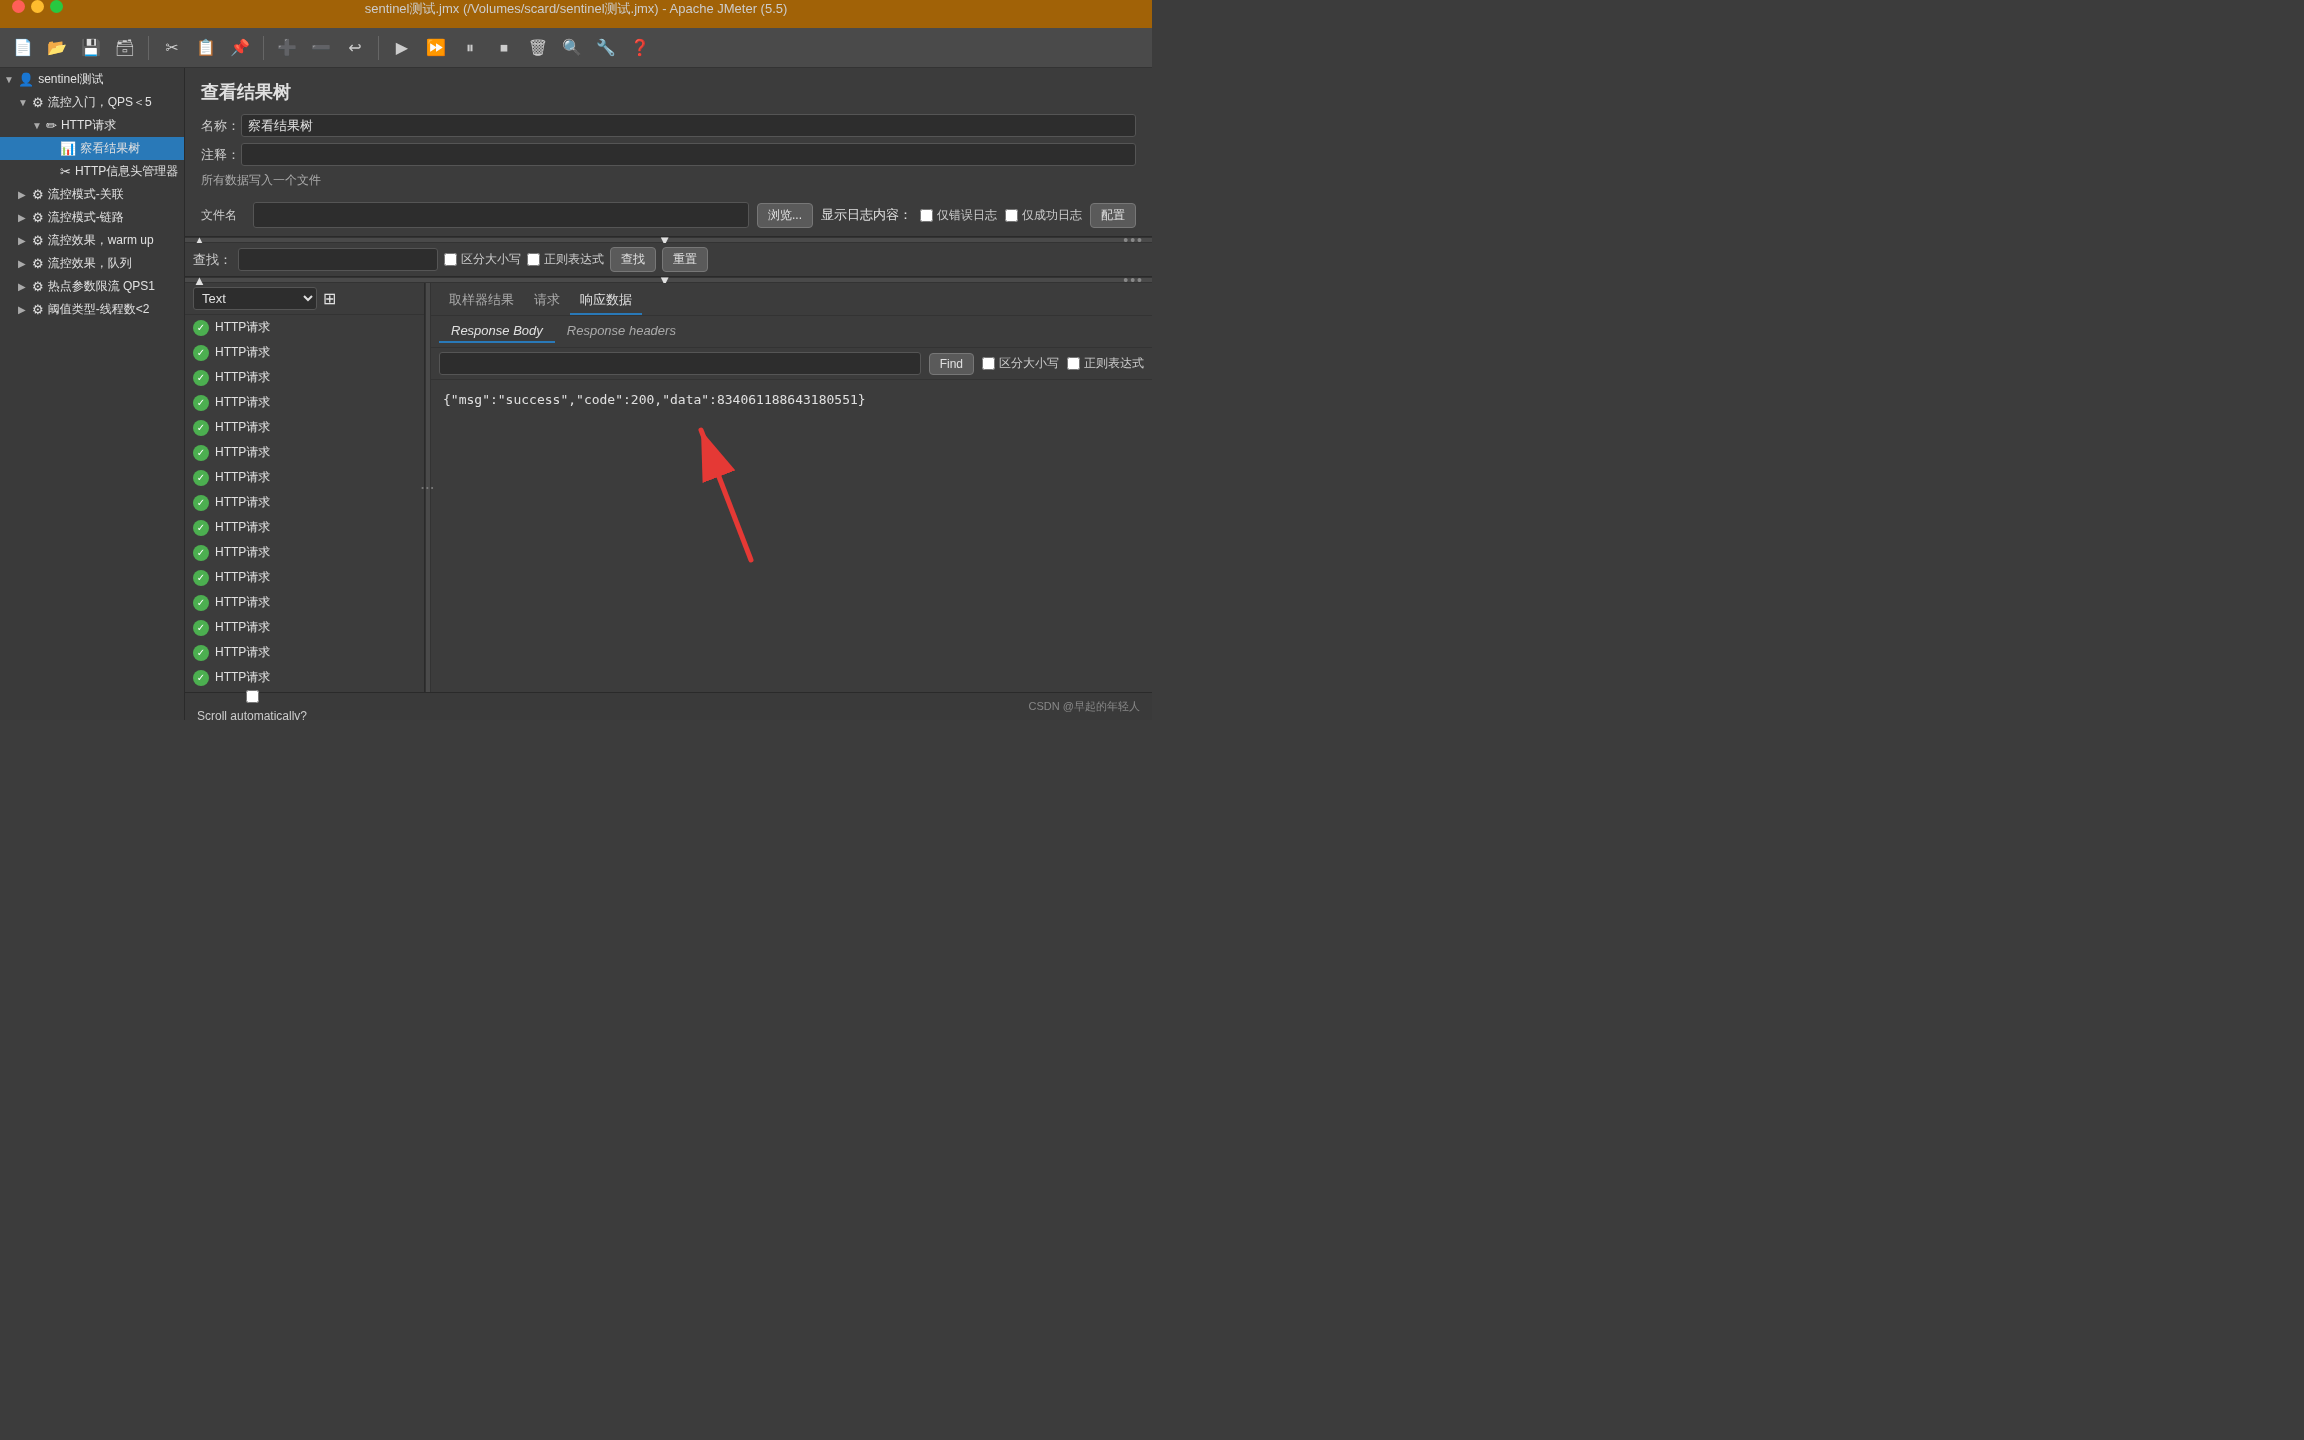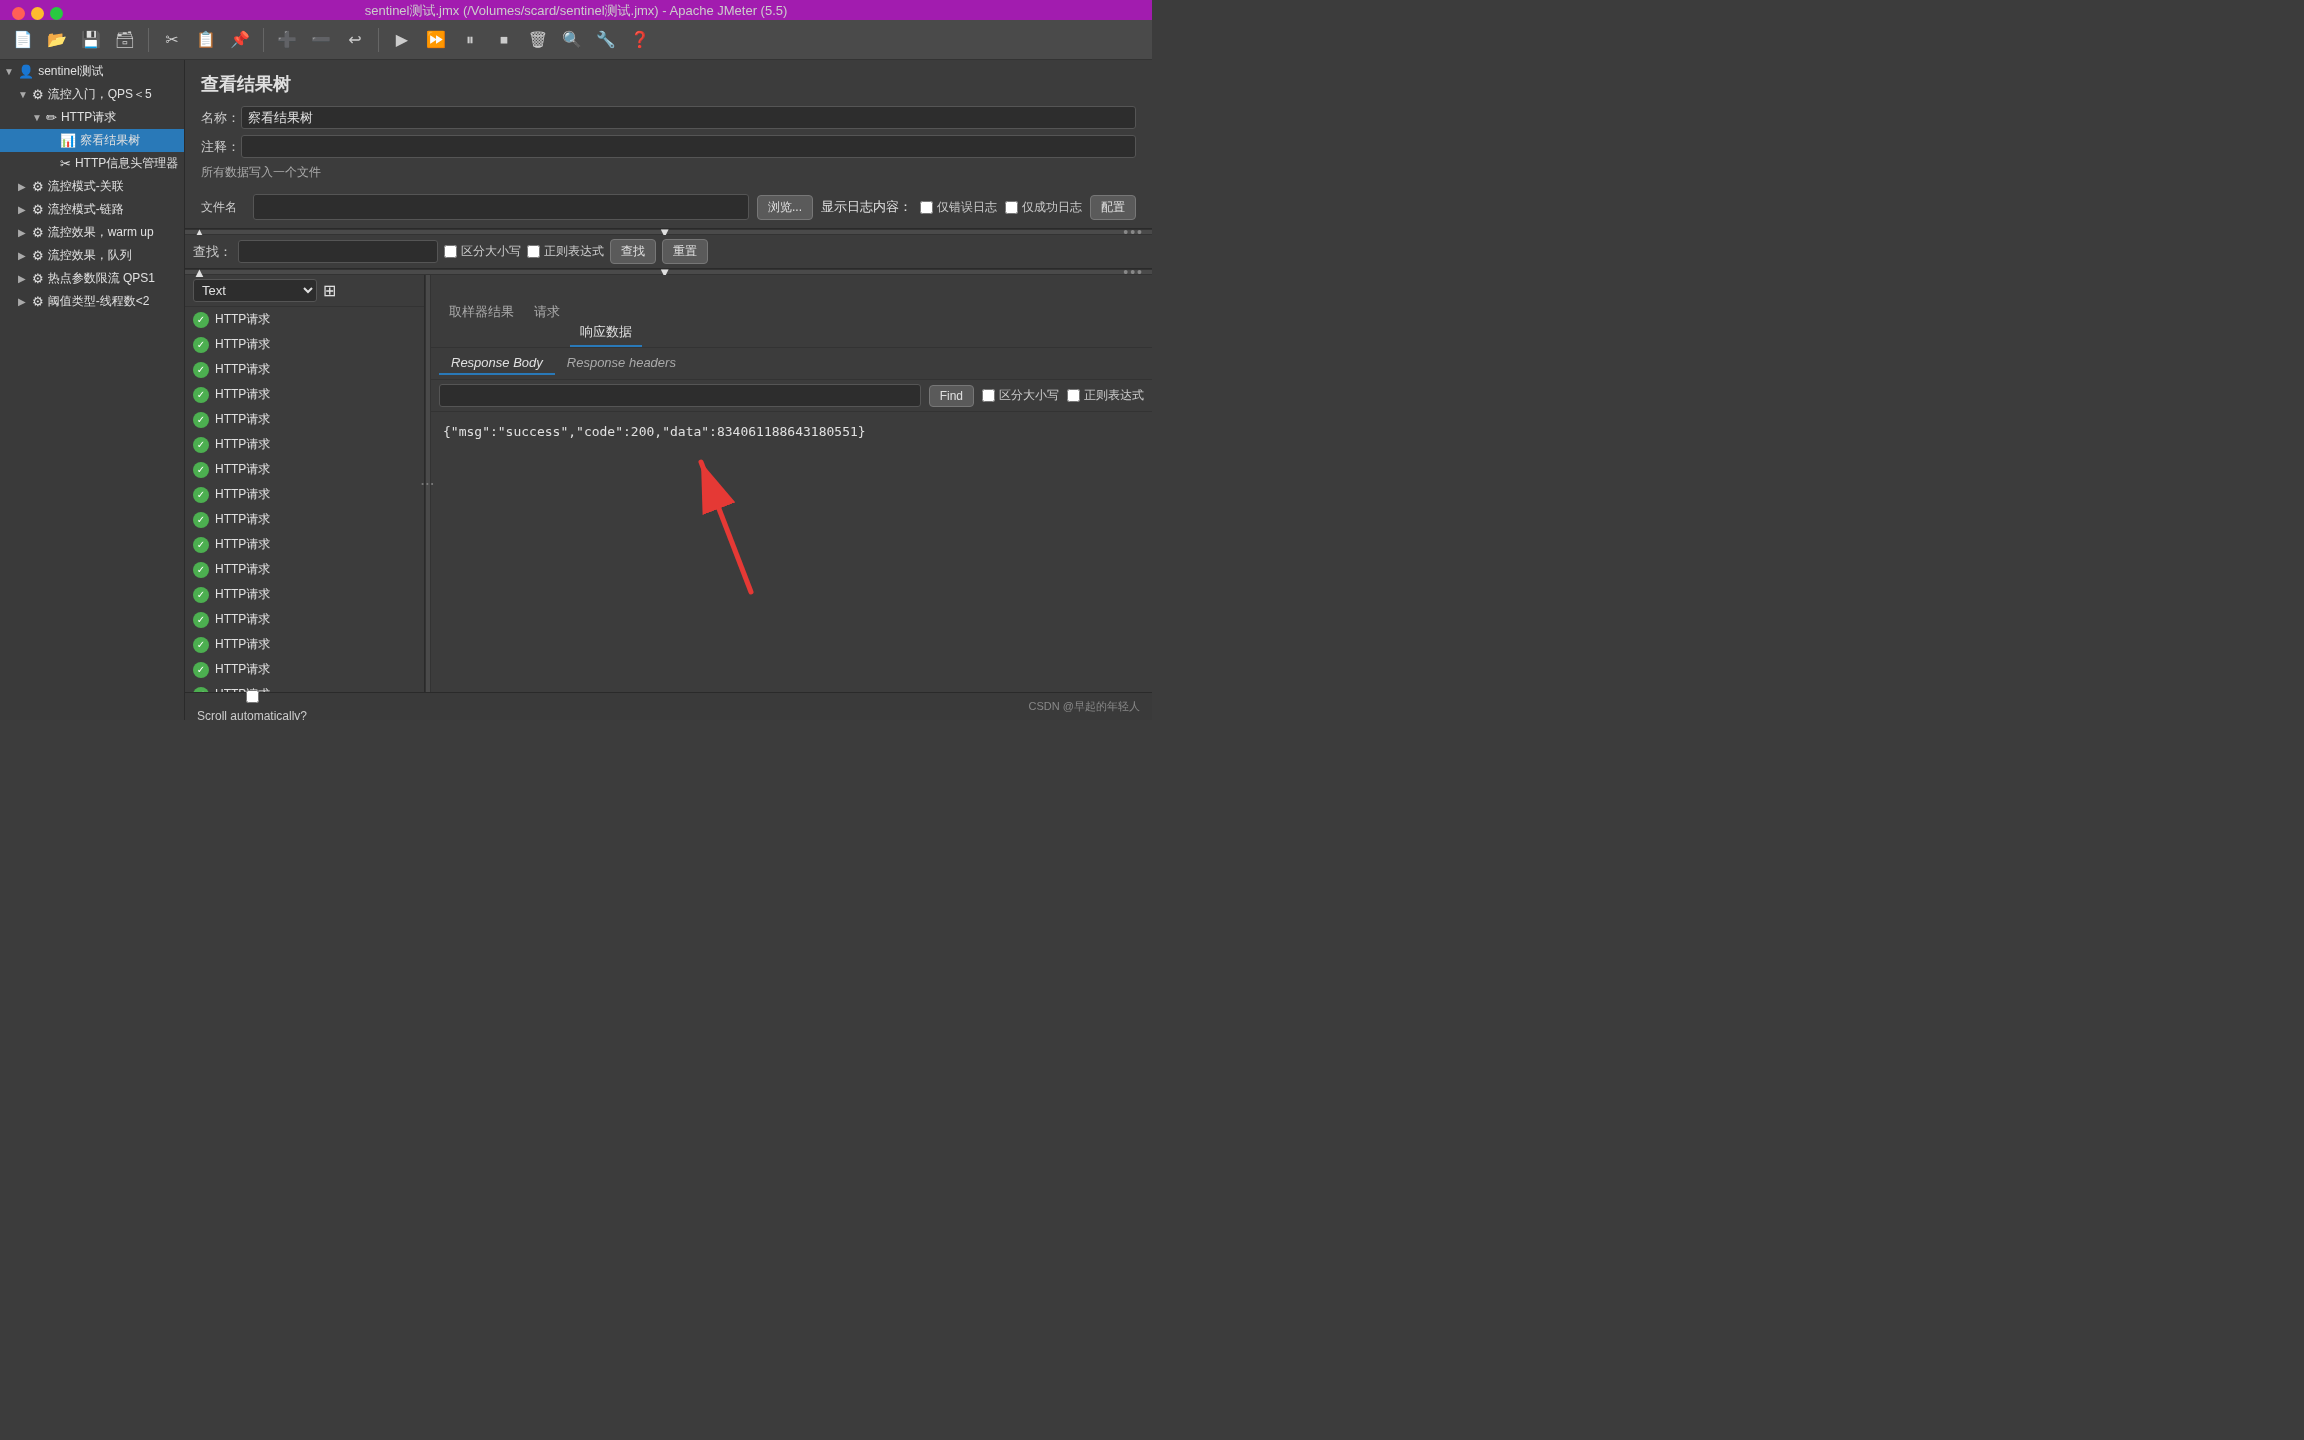--- a/index.html
+++ b/index.html
@@ -10,24 +10,24 @@
       color: #e0e0e0;
       width: 1152px;
       height: 720px;
       overflow: hidden;
       display: flex;
       flex-direction: column;
     }
 
     
     .titlebar {
-      background: #a21caf;
-      height: 20px;
-      display: flex;
-      align-items: flex-end;
+      background: #a16207;
+      height: 28px;
+      display: flex;
+      align-items: flex-start;
       justify-content: center;
       position: relative;
       flex-shrink: 0;
     }
     .titlebar-buttons {
       position: absolute;
       left: 12px;
       display: flex;
       gap: 6px;
     }
@@ -321,21 +321,20 @@
     .detail-tab {
       padding: 4px 10px;
       font-size: 13px;
       cursor: pointer;
       color: #aaa;
       border-bottom: 2px solid transparent;
     }
     .detail-tab.active {
       color: #e0e0e0;
       border-bottom: 2px solid #2979b8;
-      margin-top: 40px;
     }
 
     
     .response-tabs {
       display: flex;
       align-items: center;
       padding: 4px 8px;
       border-bottom: 1px solid #333;
       flex-shrink: 0;
       font-style: italic;

